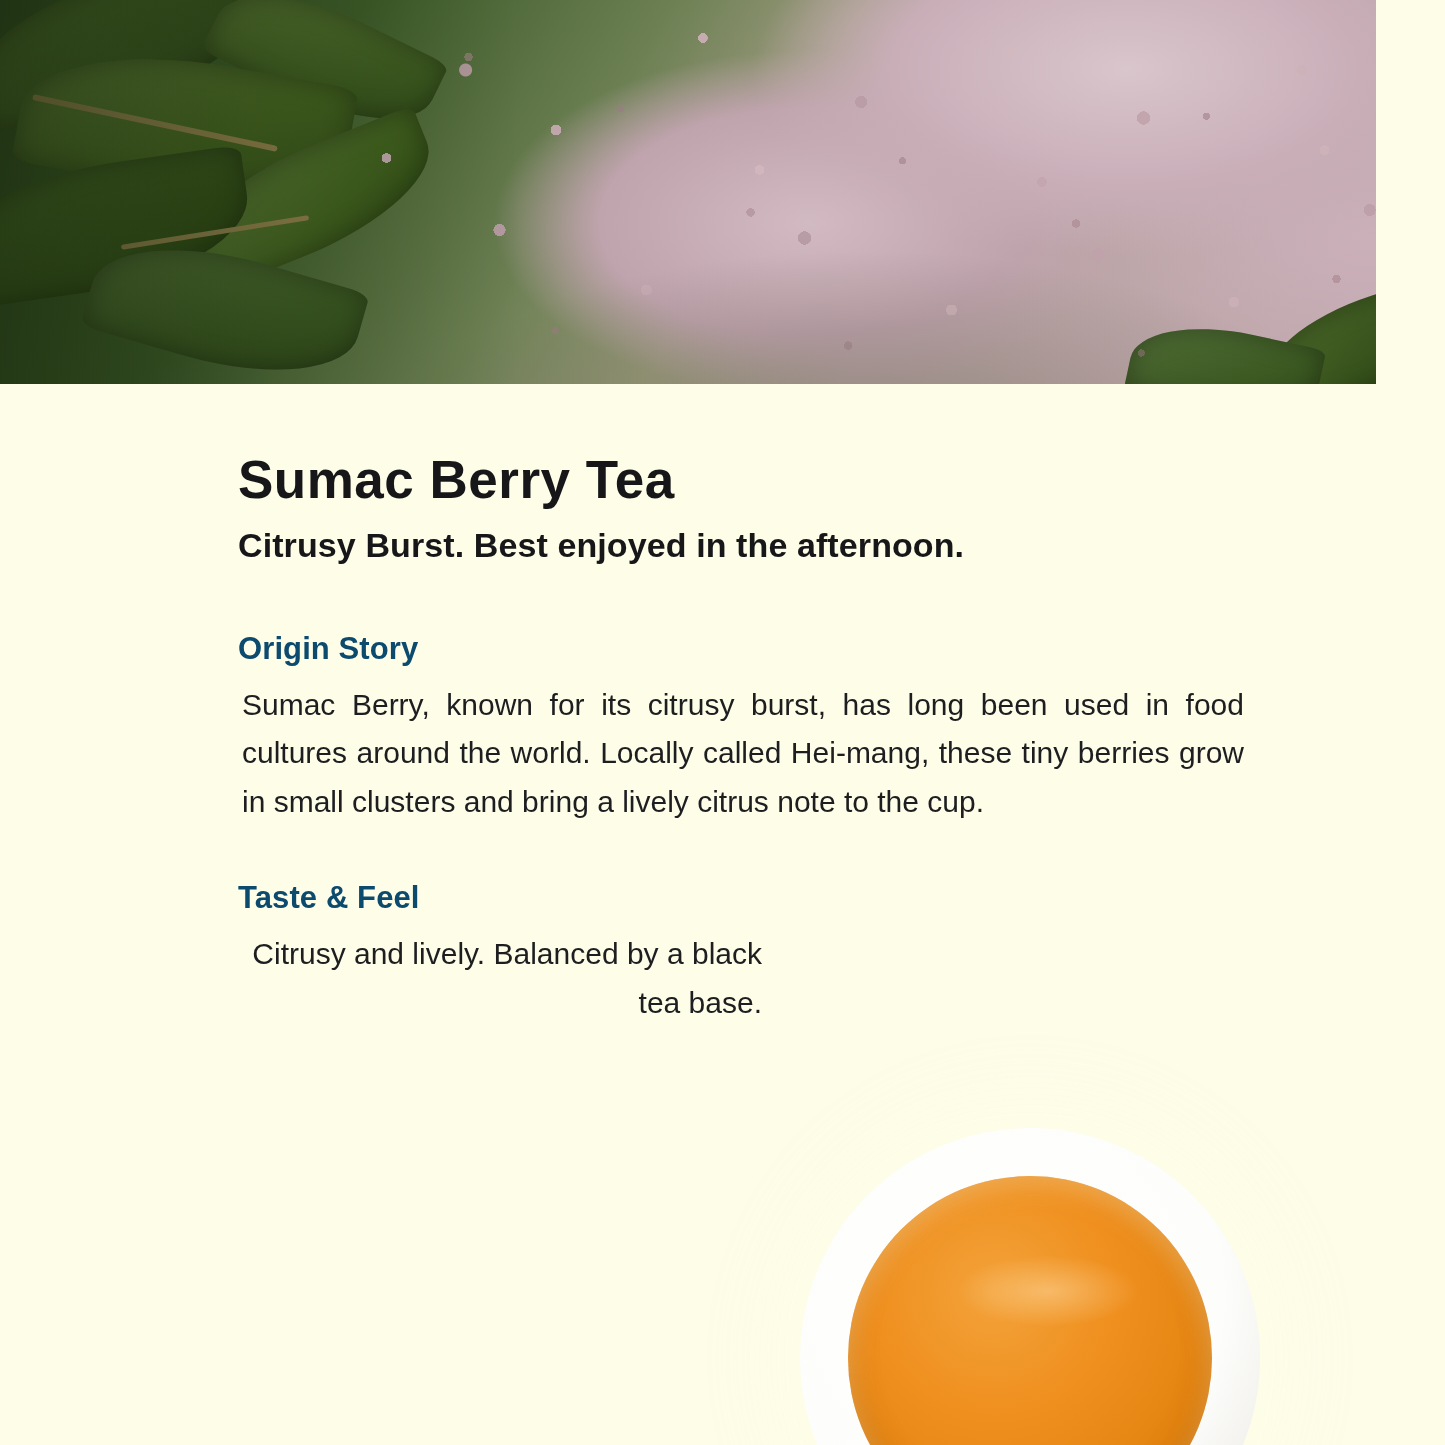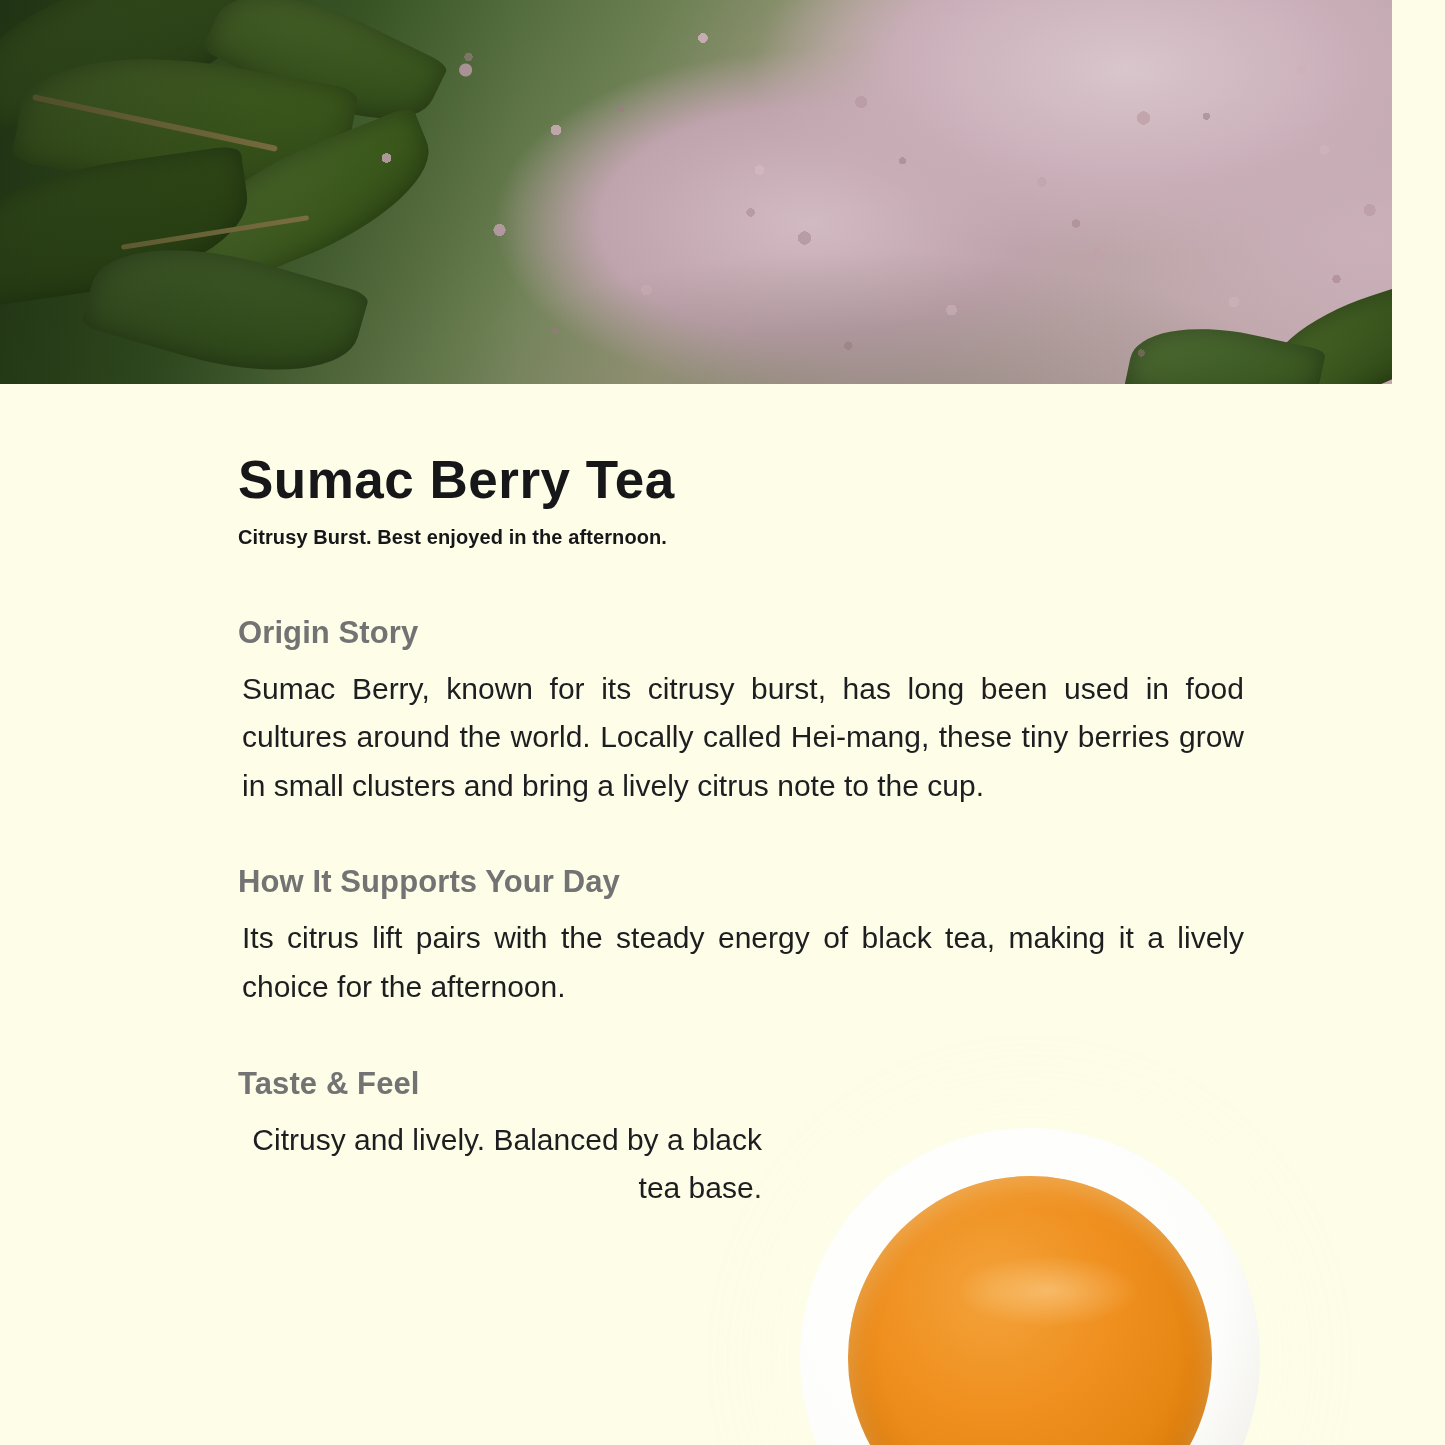--- a/index.html
+++ b/index.html
@@ -14,21 +14,20 @@
     overflow: hidden;
     position: relative;
   }
 
   .page {
     position: relative;
     width: 1376px;
     height: 1445px;
     background: #FDFDE8;
     overflow: hidden;
-    padding-left: 16px;
   }
 
   
   .hero {
     position: absolute;
     top: 0;
     left: 0;
     width: 1445px;
     height: 384px;
     overflow: hidden;
@@ -133,31 +132,31 @@
   }
   .title {
     font-size: 53px;
     font-weight: 800;
     letter-spacing: 0.5px;
     color: #17171a;
     line-height: 1.05;
     margin: 0 0 18px 0;
   }
   .subtitle {
-    font-size: 20px;
+    font-size: 34px;
     font-weight: 700;
     color: #17171a;
     margin: 0 0 66px 0;
     letter-spacing: 0.1px;
   }
   .section { margin-bottom: 54px; }
   .section-heading {
     font-size: 31px;
     font-weight: 700;
-    color: #737373;
+    color: #0c4a6e;
     margin: 0 0 14px 0;
     letter-spacing: 0.1px;
   }
   .section-body {
     font-size: 30px;
     line-height: 1.62;
     color: #1e1e21;
     margin: 4px;
     text-align: justify;
     text-justify: inter-word;
@@ -228,24 +227,20 @@
 
     <h1 class="title">Sumac Berry Tea</h1>
 
     <h2 class="subtitle">Citrusy Burst. Best enjoyed in the afternoon.</h2>
 
     <div class="section">
       <h3 class="section-heading">Origin Story</h3>
       <p class="section-body">Sumac Berry, known for its citrusy burst, has long been used in food cultures around the world. Locally called Hei-mang, these tiny berries grow in small clusters and bring a lively citrus note to the cup.</p>
     </div>
 
-    <div class="section">
-      <h3 class="section-heading">How It Supports Your Day</h3>
-      <p class="section-body">Its citrus lift pairs with the steady energy of black tea, making it a lively choice for the afternoon.</p>
-    </div>
 
     <div class="section taste">
       <h3 class="section-heading">Taste &amp; Feel</h3>
       <p class="section-body">Citrusy and lively. Balanced by a black tea base.</p>
     </div>
 
   </div>
 
   <div class="cup-wrap">
     <div class="cup-outer">

